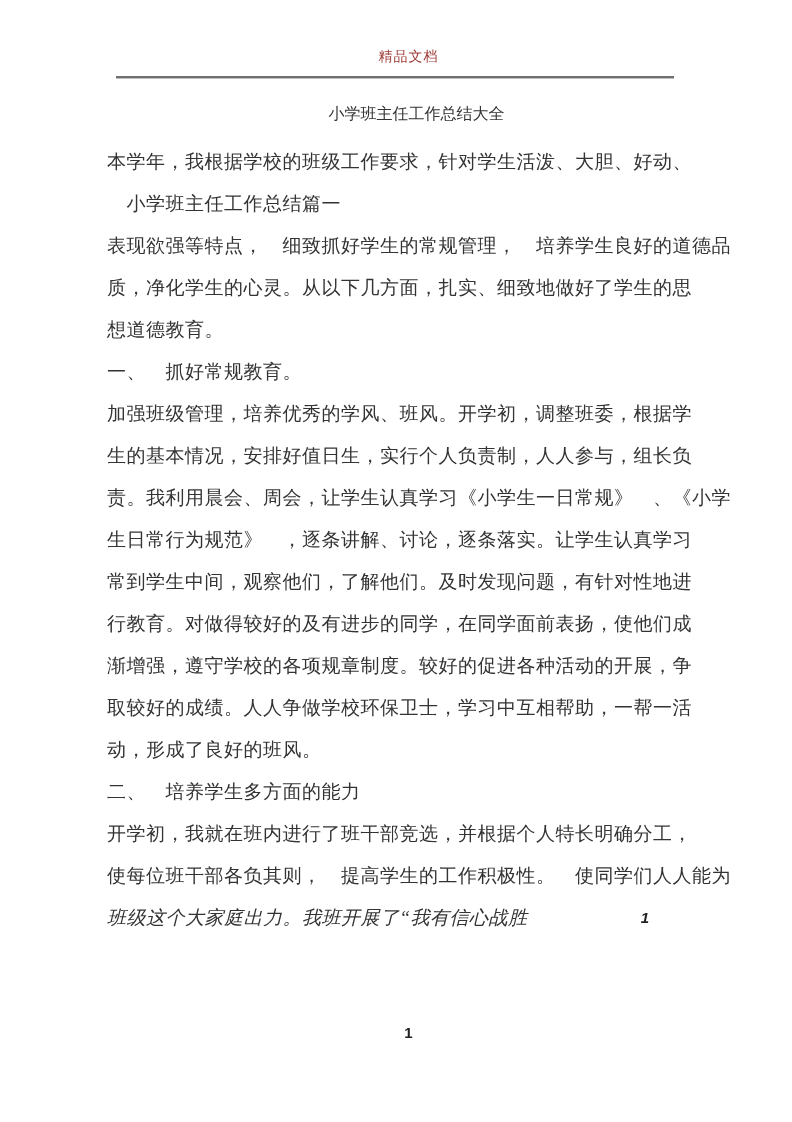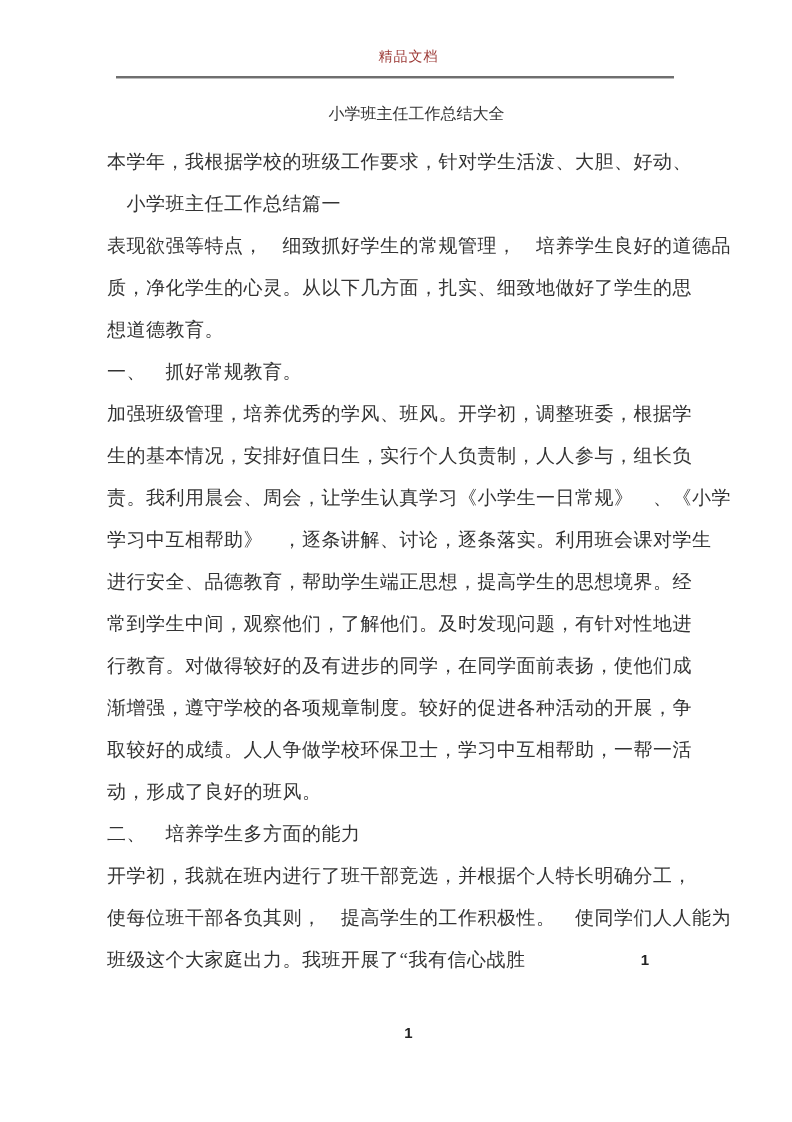--- a/index.html
+++ b/index.html
@@ -59,20 +59,21 @@
   }
   .line {
     height: 42px;
     line-height: 42px;
     white-space: pre;
     letter-spacing: 0.5px;
   }
   .line.has-marker {
     display: flex;
     align-items: center;
+    font-style: italic;
   }
   .inline-marker {
     margin-left: auto;
     margin-right: 44px;
     font-family: "Liberation Sans", "DejaVu Sans", sans-serif;
     font-weight: 700;
     font-size: 15px;
     letter-spacing: 0;
     color: #222222;
   }
@@ -103,22 +104,21 @@
   <div class="content">
       <div class="line"><span>本学年，我根据学校的班级工作要求，针对学生活泼、大胆、好动、</span></div>
       <div class="line"><span>　小学班主任工作总结篇一</span></div>
       <div class="line"><span>表现欲强等特点，　细致抓好学生的常规管理，　培养学生良好的道德品</span></div>
       <div class="line"><span>质，净化学生的心灵。从以下几方面，扎实、细致地做好了学生的思</span></div>
       <div class="line"><span>想道德教育。</span></div>
       <div class="line"><span>一、　抓好常规教育。</span></div>
       <div class="line"><span>加强班级管理，培养优秀的学风、班风。开学初，调整班委，根据学</span></div>
       <div class="line"><span>生的基本情况，安排好值日生，实行个人负责制，人人参与，组长负</span></div>
       <div class="line"><span>责。我利用晨会、周会，让学生认真学习《小学生一日常规》　、《小学</span></div>
-      <div class="line"><span>学习中互相帮助》　，逐条讲解、讨论，逐条落实。利用班会课对学生</span></div>
-      <div class="line"><span>进行安全、品德教育，帮助学生端正思想，提高学生的思想境界。经</span></div>
+      <div class="line"><span>生日常行为规范》　，逐条讲解、讨论，逐条落实。让学生认真学习</span></div>
       <div class="line"><span>常到学生中间，观察他们，了解他们。及时发现问题，有针对性地进</span></div>
       <div class="line"><span>行教育。对做得较好的及有进步的同学，在同学面前表扬，使他们成</span></div>
       <div class="line"><span>渐增强，遵守学校的各项规章制度。较好的促进各种活动的开展，争</span></div>
       <div class="line"><span>取较好的成绩。人人争做学校环保卫士，学习中互相帮助，一帮一活</span></div>
       <div class="line"><span>动，形成了良好的班风。</span></div>
       <div class="line"><span>二、　培养学生多方面的能力</span></div>
       <div class="line"><span>开学初，我就在班内进行了班干部竞选，并根据个人特长明确分工，</span></div>
       <div class="line"><span>使每位班干部各负其则，　提高学生的工作积极性。　使同学们人人能为</span></div>
       <div class="line has-marker"><span>班级这个大家庭出力。我班开展了“我有信心战胜</span><span class="inline-marker">1</span></div>
     </div>

